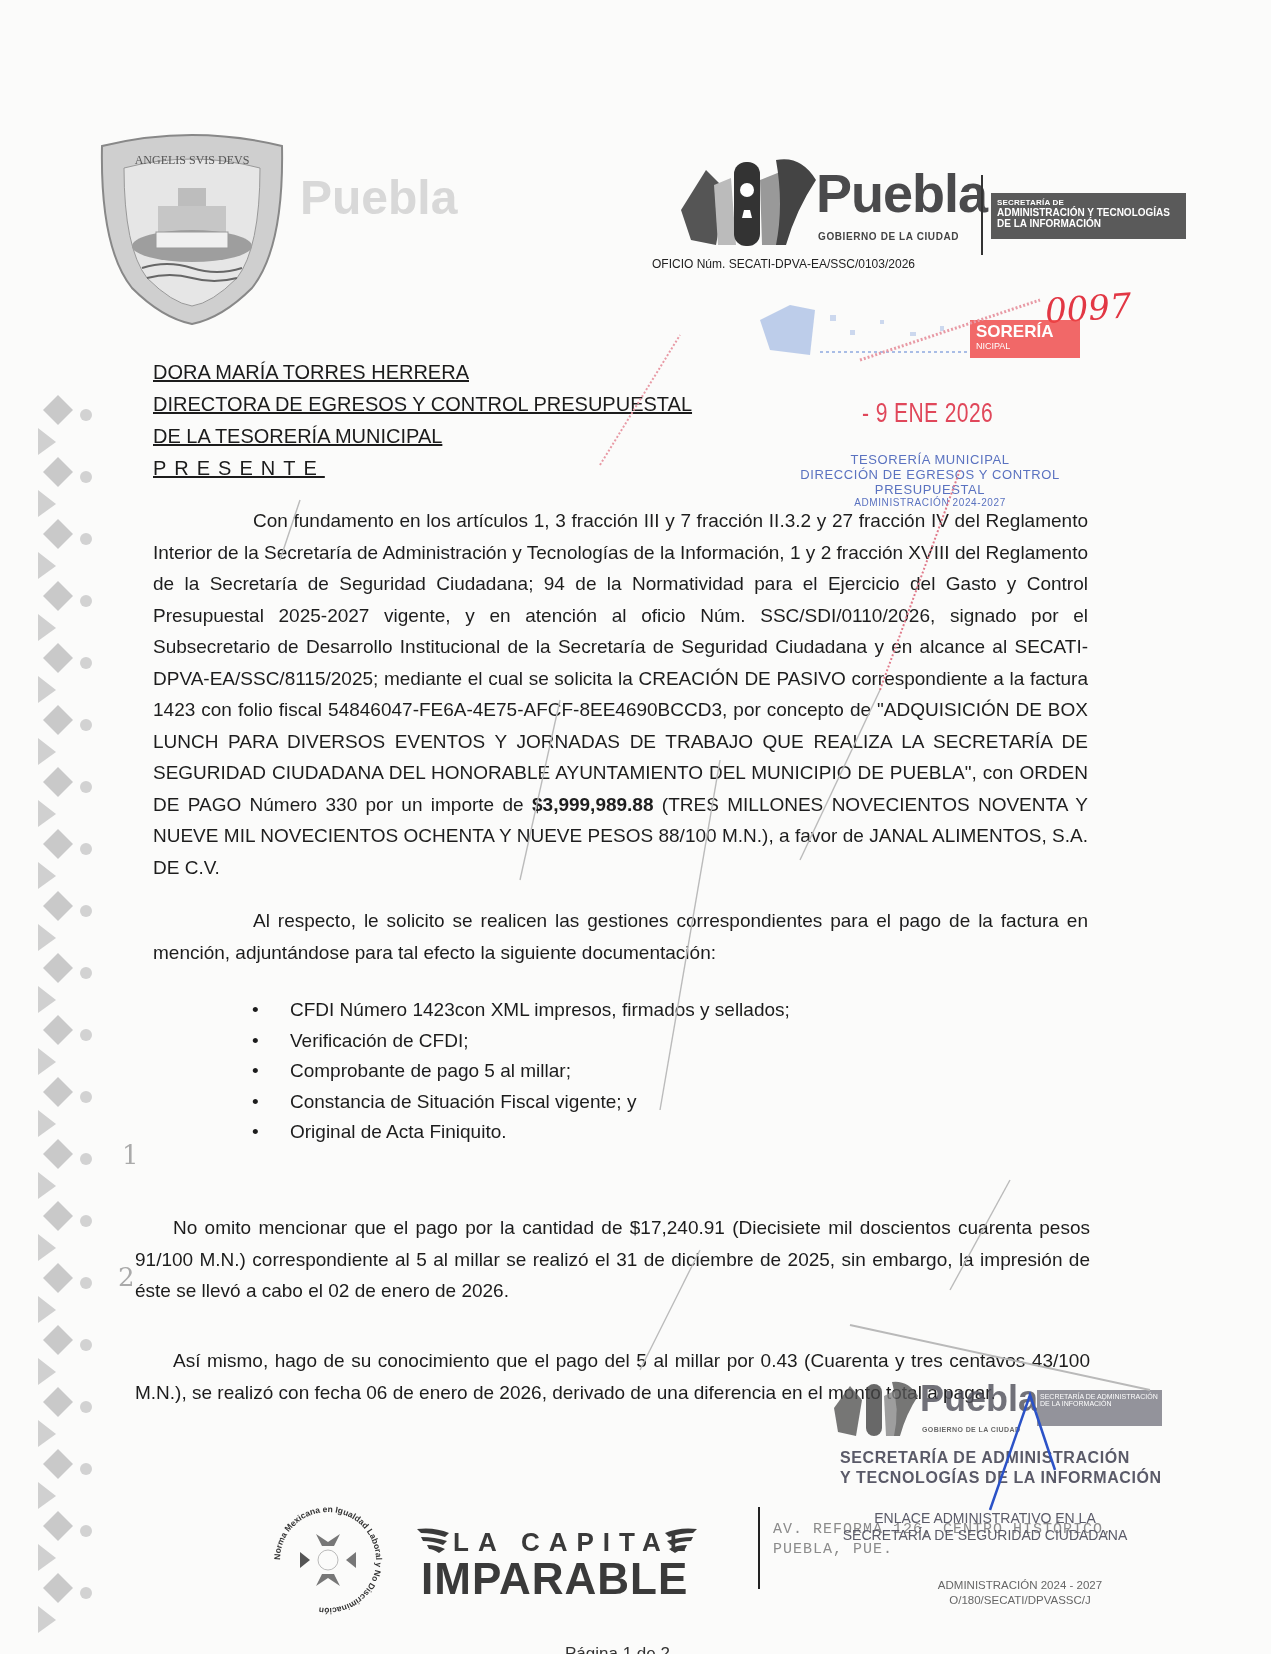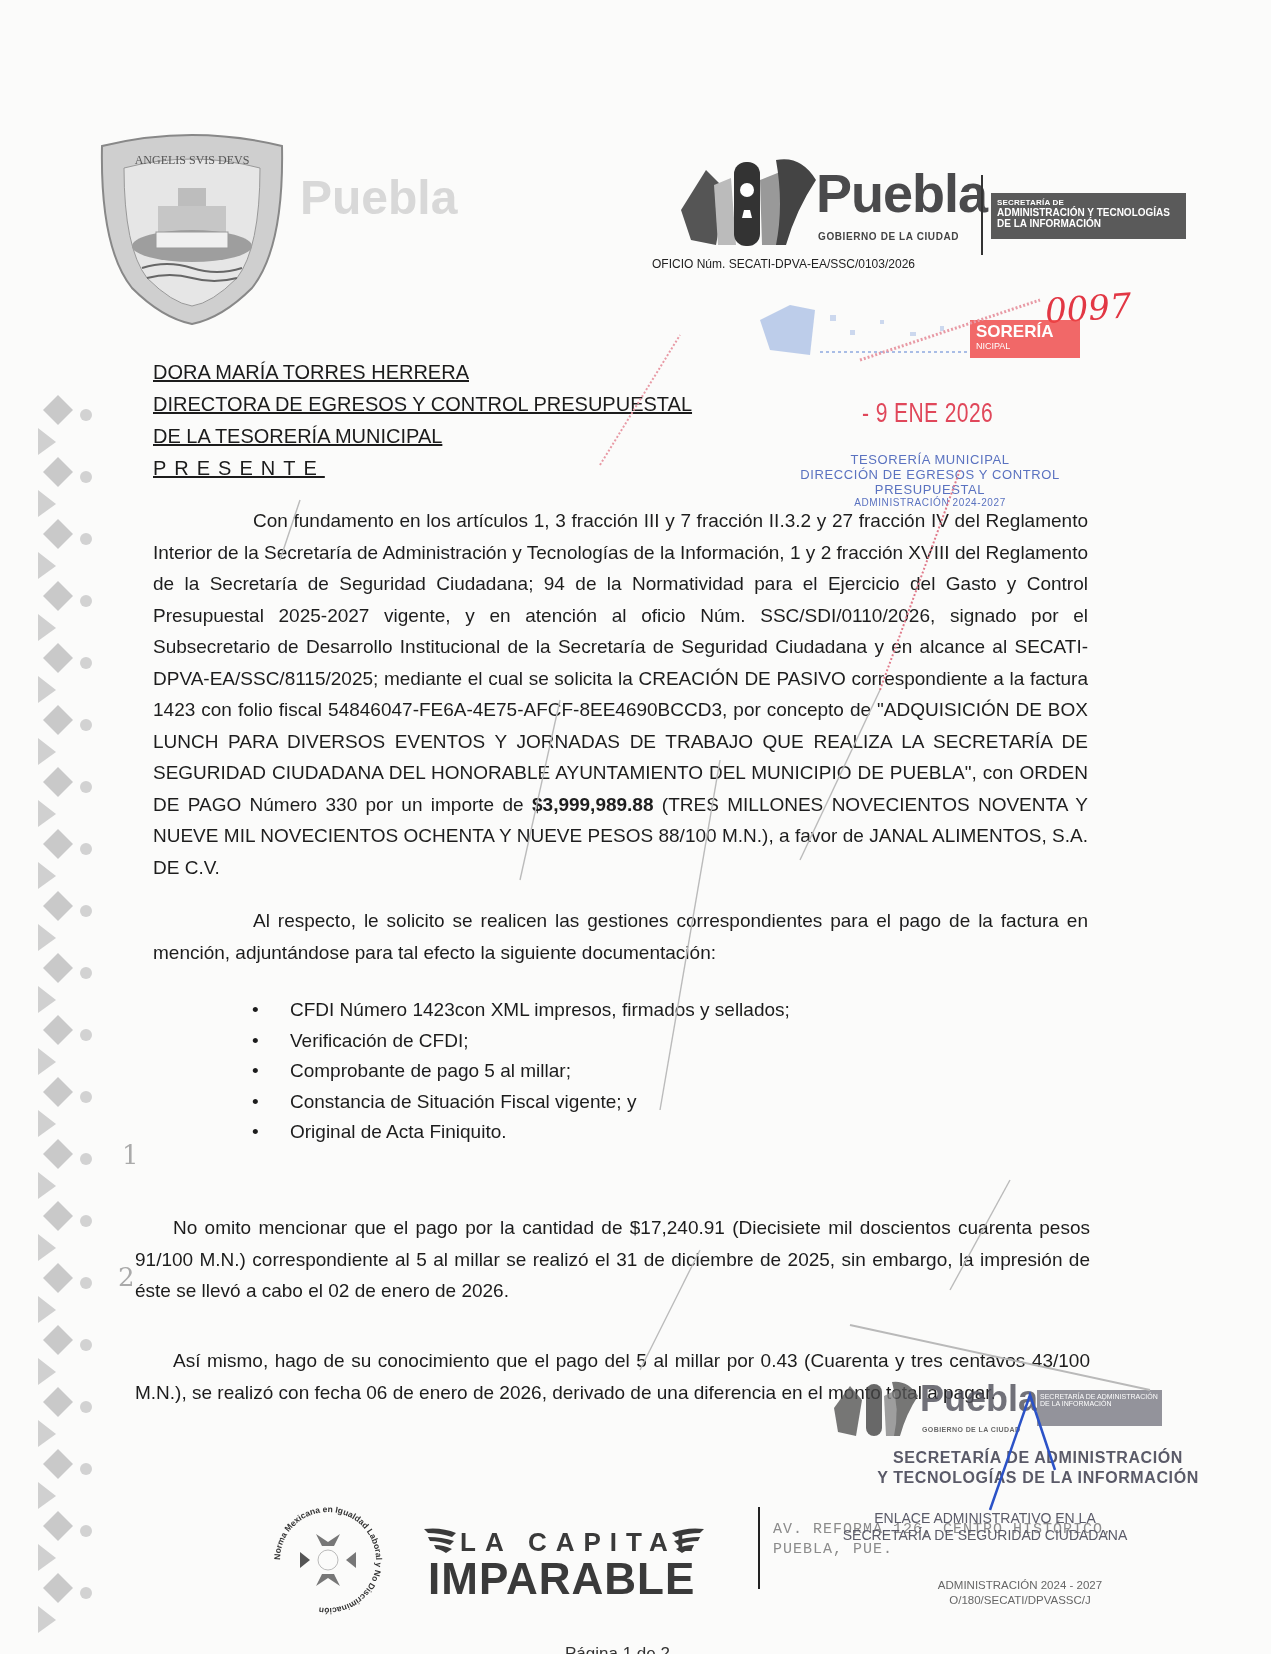--- a/index.html
+++ b/index.html
@@ -61,28 +61,28 @@
 
   .para3 { left: 135px; top: 1212px; width: 955px; font-size: 19px; line-height: 31.5px; text-align: justify; }
   .para4 { left: 135px; top: 1345px; width: 955px; font-size: 19px; line-height: 31.5px; text-align: justify; }
   .margin-mark { font-size: 26px; color: #aaa; font-family: "DejaVu Serif", serif; }
 
   
   .logo-bottom { left: 830px; top: 1378px; width: 340px; height: 70px; opacity: 0.8; }
   .puebla-word-s { left: 90px; top: 0px; font-size: 36px; font-weight: bold; color: #4f4f5a; }
   .gob-ciudad-s { left: 92px; top: 48px; font-size: 7px; font-weight: bold; color: #444; letter-spacing: 0.4px; }
   .secati-box-s { left: 207px; top: 12px; width: 125px; height: 36px; background: #7a7a84; color: #fff; font-size: 7px; padding: 3px; box-sizing: border-box; }
-  .bottom-title { left: 858px; top: 1448px; width: 360px; text-align: center; font-size: 16px; font-weight: bold; color: #5a5a68; line-height: 20px; letter-spacing: 0.6px; }
+  .bottom-title { left: 840px; top: 1448px; width: 360px; text-align: left; font-size: 16px; font-weight: bold; color: #5a5a68; line-height: 20px; letter-spacing: 0.6px; }
   .enlace { left: 830px; top: 1510px; width: 310px; text-align: center; font-size: 14px; color: #5a5a68; line-height: 17px; }
   .address-mono { left: 773px; top: 1520px; font-family: "Liberation Mono", monospace; font-size: 15px; color: #8b8b8b; line-height: 20px; letter-spacing: 1px; }
   .admin-period { left: 900px; top: 1578px; width: 240px; text-align: center; font-size: 11.5px; color: #666; line-height: 15px; }
 
   .footer-divider { left: 758px; top: 1507px; width: 2px; height: 82px; background: #222; }
   .norma-seal { left: 268px; top: 1500px; width: 120px; height: 120px; }
-  .capital-logo { left: 415px; top: 1525px; width: 300px; height: 80px; margin-left: 7px; }
+  .capital-logo { left: 415px; top: 1525px; width: 300px; height: 80px; }
   .capital-top { left: 38px; top: 2px; font-size: 26px; font-weight: bold; letter-spacing: 9px; color: #3a3a3a; }
   .capital-bottom { left: 6px; top: 32px; font-size: 44px; font-weight: bold; letter-spacing: 1px; color: #3a3a3a; line-height: 44px; }
 
   .page-num { left: 565px; top: 1644px; font-size: 17px; color: #333; }
 
   
   .pen-lines { left: 0; top: 0; width: 1271px; height: 1654px; pointer-events: none; }
 </style>
 </head>
 <body>

